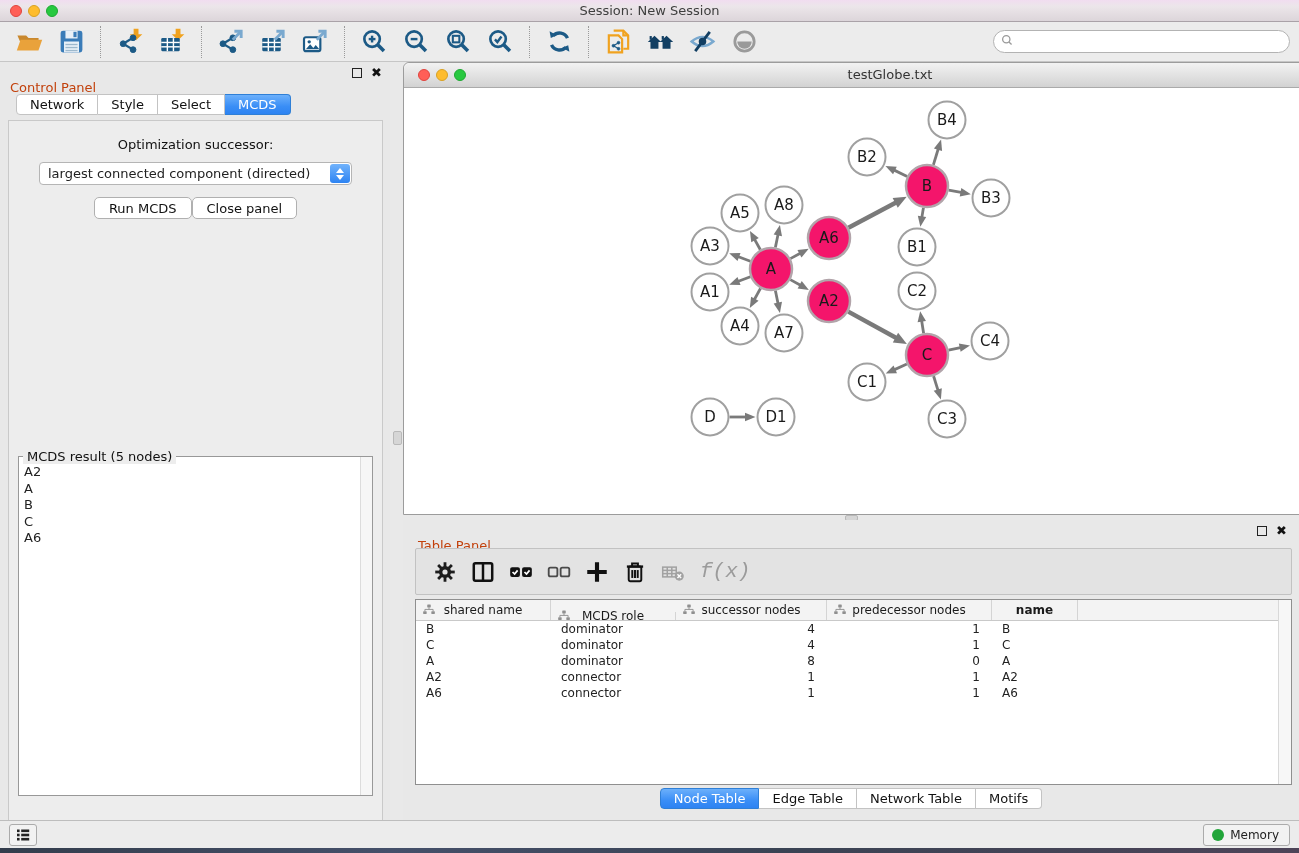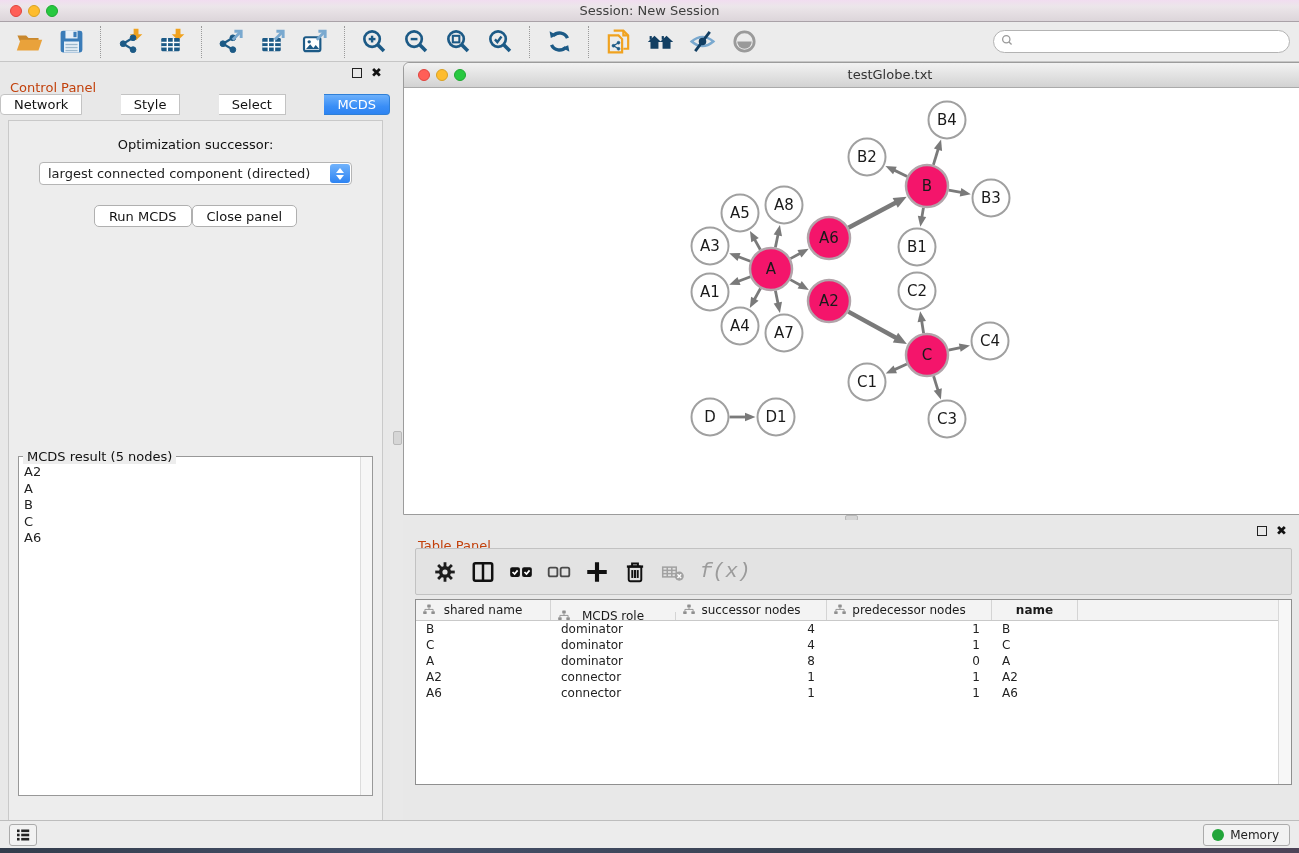--- a/index.html
+++ b/index.html
@@ -30,39 +30,39 @@
   .searchbox input { border:none; outline:none; flex:1; height:19px; font-size:12px; background:transparent; padding-left:4px; }
 
   
   .control-panel { position:absolute; left:0; top:62px; width:390px; height:758px; background:#e8e8e8; }
   .panel-head { position:relative; height:26px; }
   .panel-head .ph-title { position:absolute; left:10px; top:18px; color:#c2410c; }
   .panel-head .ph-icons { position:absolute; right:8px; top:6px; display:flex; gap:9px; align-items:center; }
   .ph-float { width:10px; height:10px; border:1.5px solid #222; }
   .ph-close { font-weight:bold; font-size:13px; color:#111; line-height:10px; }
 
-  .cp-tabs { position:absolute; left:0; top:32px; width:100%; display:flex; justify-content:space-between; }
+  .cp-tabs { position:absolute; left:16px; top:32px; width:100%; display:flex; justify-content:flex-start; }
   .tab { height:21px; padding:0 13px; background:#fff; border:1px solid #c3c3c3; border-left:none;
     display:flex; align-items:center; font-size:13px; color:#111; }
   .tab:first-child { border-left:1px solid #c3c3c3; border-radius:4px 0 0 4px; }
   .tab:last-child { border-radius:0 4px 4px 0; }
   .tab.active { background:linear-gradient(180deg,#6cb0fb 0,#3a8ef6 60%,#2d83f2 100%);
     color:#fff; border-color:#2f7fd6; }
 
   .cp-body { position:absolute; left:8px; top:58px; width:375px; height:742px; background:#ededed;
     border:1px solid #c9c9c9; }
   .opt-label { text-align:center; margin-top:16px; color:#111; }
   .criterion { position:relative; margin:10px auto 0 auto; width:313px; height:23px; background:#fff;
     border:1px solid #b5b5b5; border-radius:4px; display:flex; align-items:center; padding-left:8px; font-size:13px; }
   .criterion .stepper { position:absolute; right:1px; top:1px; width:20px; height:19px; border-radius:3px;
     background:linear-gradient(180deg,#71b3fc 0,#2d83f2 100%); display:flex; flex-direction:column;
     align-items:center; justify-content:center; gap:2px; }
   .stepper .up { width:0; height:0; border-left:4px solid transparent; border-right:4px solid transparent; border-bottom:5px solid #fff; }
   .stepper .dn { width:0; height:0; border-left:4px solid transparent; border-right:4px solid transparent; border-top:5px solid #fff; }
-  .cp-buttons { margin-top:20px; display:flex; justify-content:center; }
+  .cp-buttons { margin-top:12px; display:flex; justify-content:center; }
   .mac-btn { height:22px; padding:0 14px; background:#fff; border:1px solid #b0b0b0; border-radius:5px;
     font-size:13px; color:#111; display:flex; align-items:center; }
 
   .result-box { position:absolute; left:9px; top:335px; width:355px; height:340px; border:1px solid #989898; background:#fff; }
   .result-label { position:absolute; left:4px; top:-8px; background:#ededed; padding:0 4px; font-size:13px; color:#111; }
   .result-list { position:absolute; left:1px; top:3px; bottom:1px; right:13px; overflow:hidden; padding:4px 0 0 4px; }
   .result-list div { line-height:16.5px; font-size:13px; }
   .result-scroll { position:absolute; right:0; top:0; bottom:0; width:12px; background:#f6f6f6; border-left:1px solid #dcdcdc; }
 
   
@@ -633,20 +633,26 @@
           <div class="dt-row">
             <div class="dt-cell" style="width: 135px; text-align: left; padding: 0px 0px 0px 10px;">A6</div>
             <div class="dt-cell" style="width: 125px; text-align: left; padding: 0px 0px 0px 10px;">connector</div>
             <div class="dt-cell" style="width: 151px; text-align: right; padding: 0px 12px 0px 0px;">1</div>
             <div class="dt-cell" style="width: 165px; text-align: right; padding: 0px 12px 0px 0px;">1</div>
             <div class="dt-cell" style="width: 86px; text-align: left; padding: 0px 0px 0px 10px;">A6</div>
           </div>
         </div>
       <div class="dt-scroll"></div>
     </div>
+    <div class="tp-tabs" id="tp-tabs">
+        <div class="tab active">Node Table</div>
+        <div class="tab">Edge Table</div>
+        <div class="tab">Network Table</div>
+        <div class="tab">Motifs</div>
+      </div>
   </div>
 
   <div class="statusbar">
     <div class="sb-list-btn">
       <svg viewBox="0 0 16 16">
         <g fill="#222">
             <rect x="2" y="2.5" width="2.6" height="2.6"></rect>
             <rect x="6.2" y="2.5" width="8" height="2.6"></rect>
         <rect x="2" y="6.7" width="2.6" height="2.6"></rect>
             <rect x="6.2" y="6.7" width="8" height="2.6"></rect>

